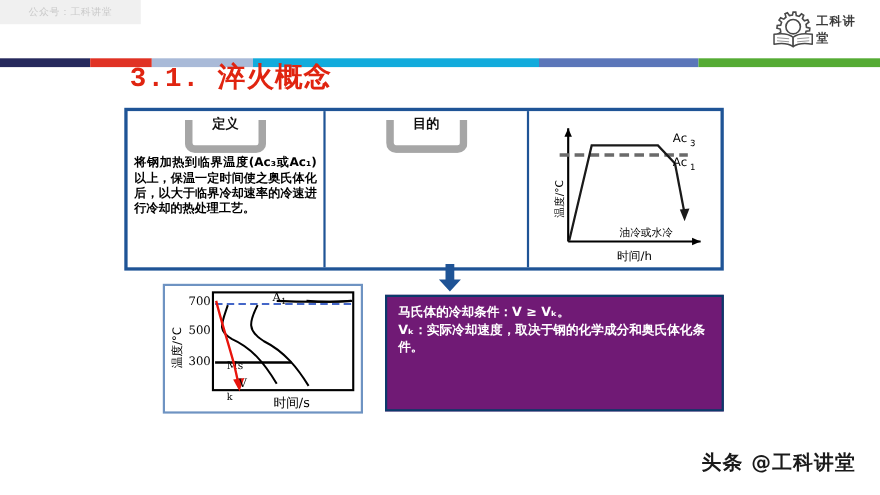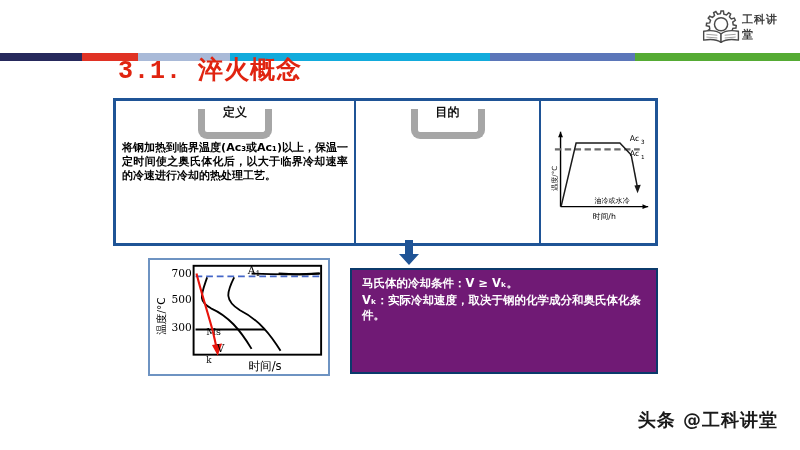--- a/index.html
+++ b/index.html
@@ -43,21 +43,21 @@
     font-family:Liberation Mono, monospace;
   }
 
   
   .mainbox{
     position:absolute;left:113px;top:98px;width:545px;height:148px;
     border:3px solid #1f5496;background:#fff;box-sizing:border-box;
     display:flex;
   }
   .col{box-sizing:border-box;position:relative;}
-  .col-1{width:240px;padding:6px 6px 4px 6px;border-right:2px solid #1f5496;}
+  .col-1{width:180px;padding:6px 6px 4px 6px;border-right:2px solid #1f5496;}
   .col-2{width:185px;padding:6px 8px 4px 8px;border-right:2px solid #1f5496;}
   .col-3{flex:1;padding:4px;}
 
   .tab{
     margin:2px auto 2px auto;
     width:74px;height:30px;box-sizing:border-box;
     border:7px solid #a6a6a6;border-top:none;
     border-radius:0 0 9px 9px;
     background:transparent;
     position:relative;
@@ -106,20 +106,23 @@
     position:absolute;right:22px;bottom:18px;
     font-size:18px;font-weight:bold;color:#1a1a1a;letter-spacing:1px;
     font-family:"DejaVu Sans","Liberation Sans",sans-serif;
   }
 </style>
 </head>
 <body>
 
 <div class="slide">
 
+  <div class="wm-top">
+    <span>公众号：工科讲堂</span>
+  </div>
 
   <div class="logo">
     <svg width="46" height="38" viewBox="0 0 46 38">
       <g fill="none" stroke="#4a4a4a" stroke-width="1.6">
 
         <path d="M23 1.5 l2.6 0 .5 3.4 2.9 .9 2.3-2.5 2.2 1.5 -1.3 3.2 2 2.2 3.3-1 1.1 2.4 -2.8 2 .5 3 3.3 .9 -.3 2.6 -3.4 .4 -.9 2.9 2.5 2.2 -1.6 2.1 -3.1-1.3 -2.2 2 1 3.3 -2.4 1.1 -2-2.8 -3 .5 -.9 3.3 -2.6-.3 -.4-3.4 -2.9-.9 -2.2 2.5 -2.2-1.6 1.3-3.1 -2-2.2 -3.3 1 -1.1-2.4 2.8-2 -.5-3 -3.3-.9 .3-2.6 3.4-.4 .9-2.9 -2.5-2.2 1.6-2.2 3.1 1.3 2.2-2 -1-3.3 2.4-1.1 2 2.8 3-.5z"></path>
         <circle cx="23" cy="16" r="7.2"></circle>
       </g>
 
       <g fill="#ffffff" stroke="#4a4a4a" stroke-width="1.5" stroke-linejoin="round">

